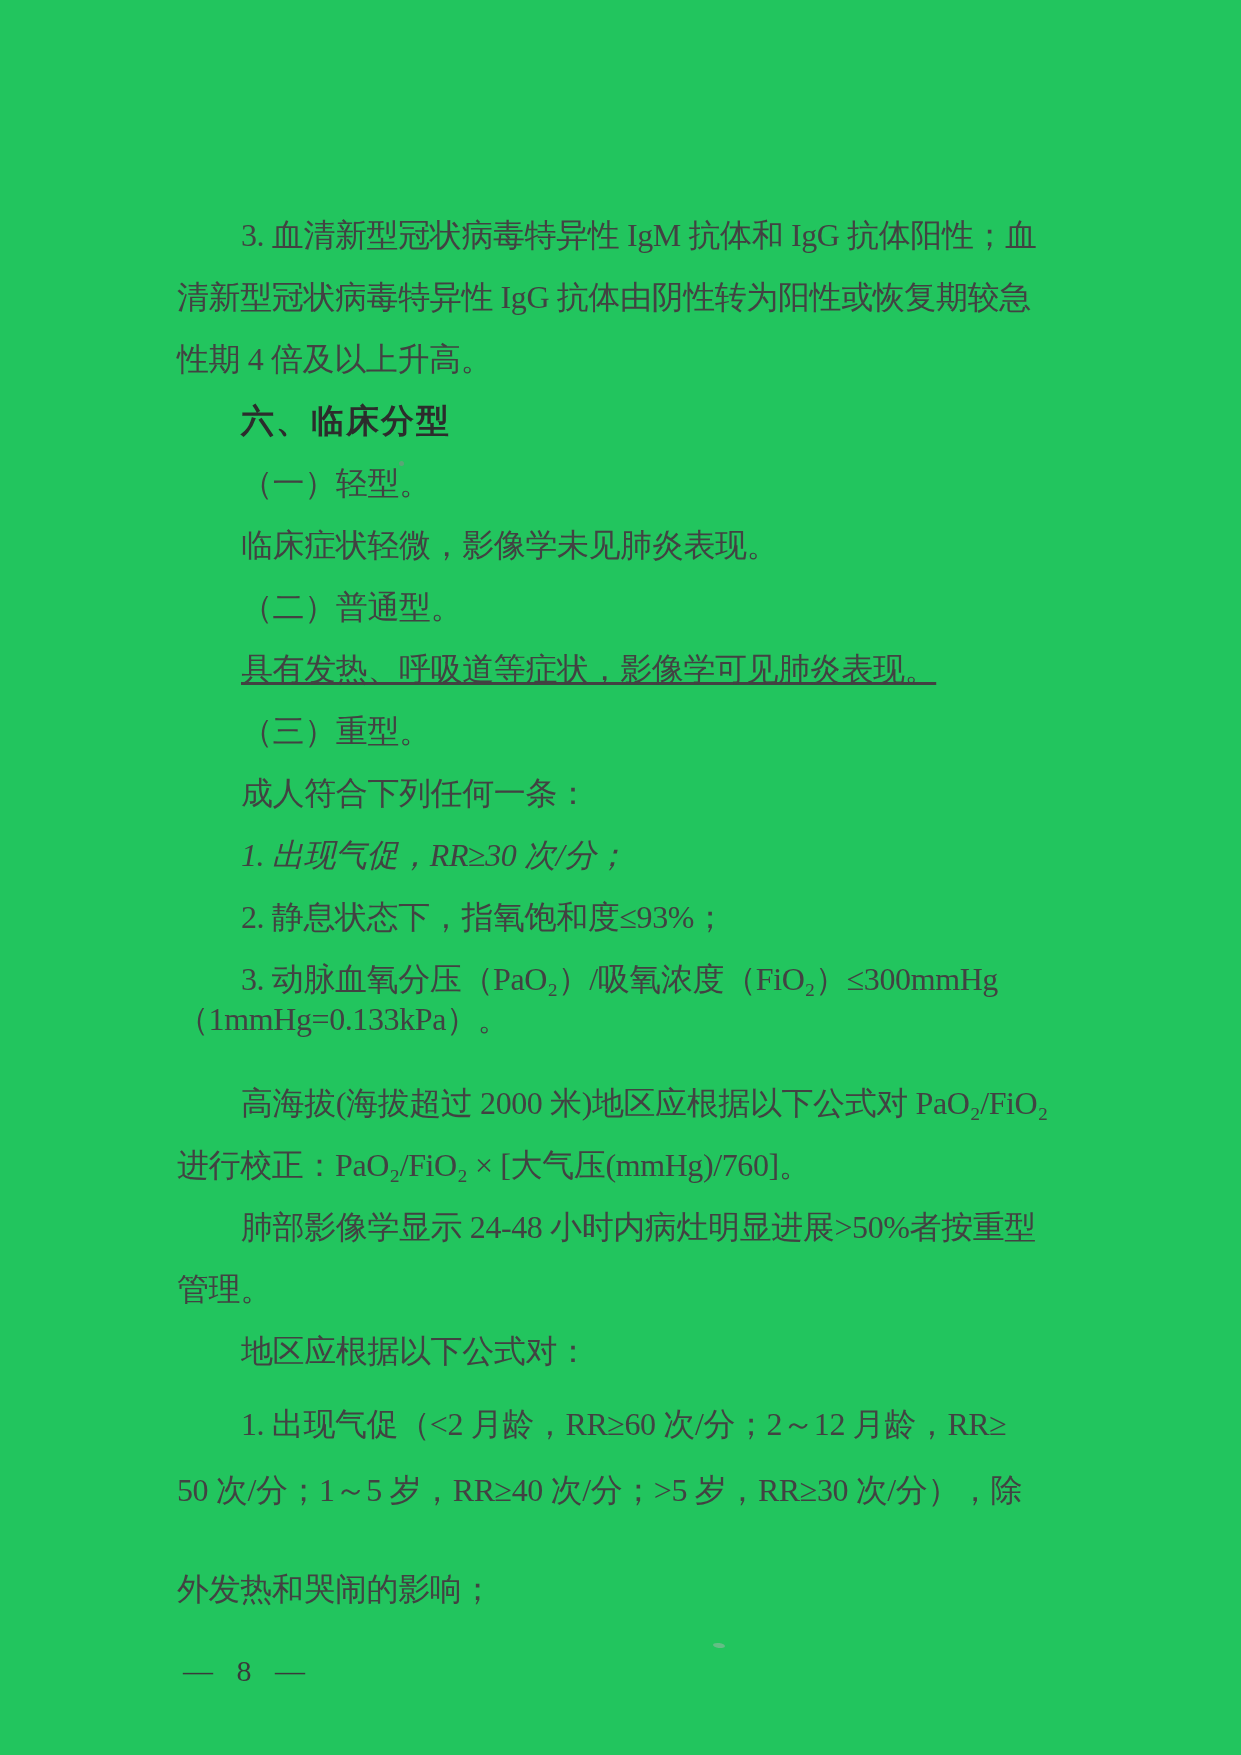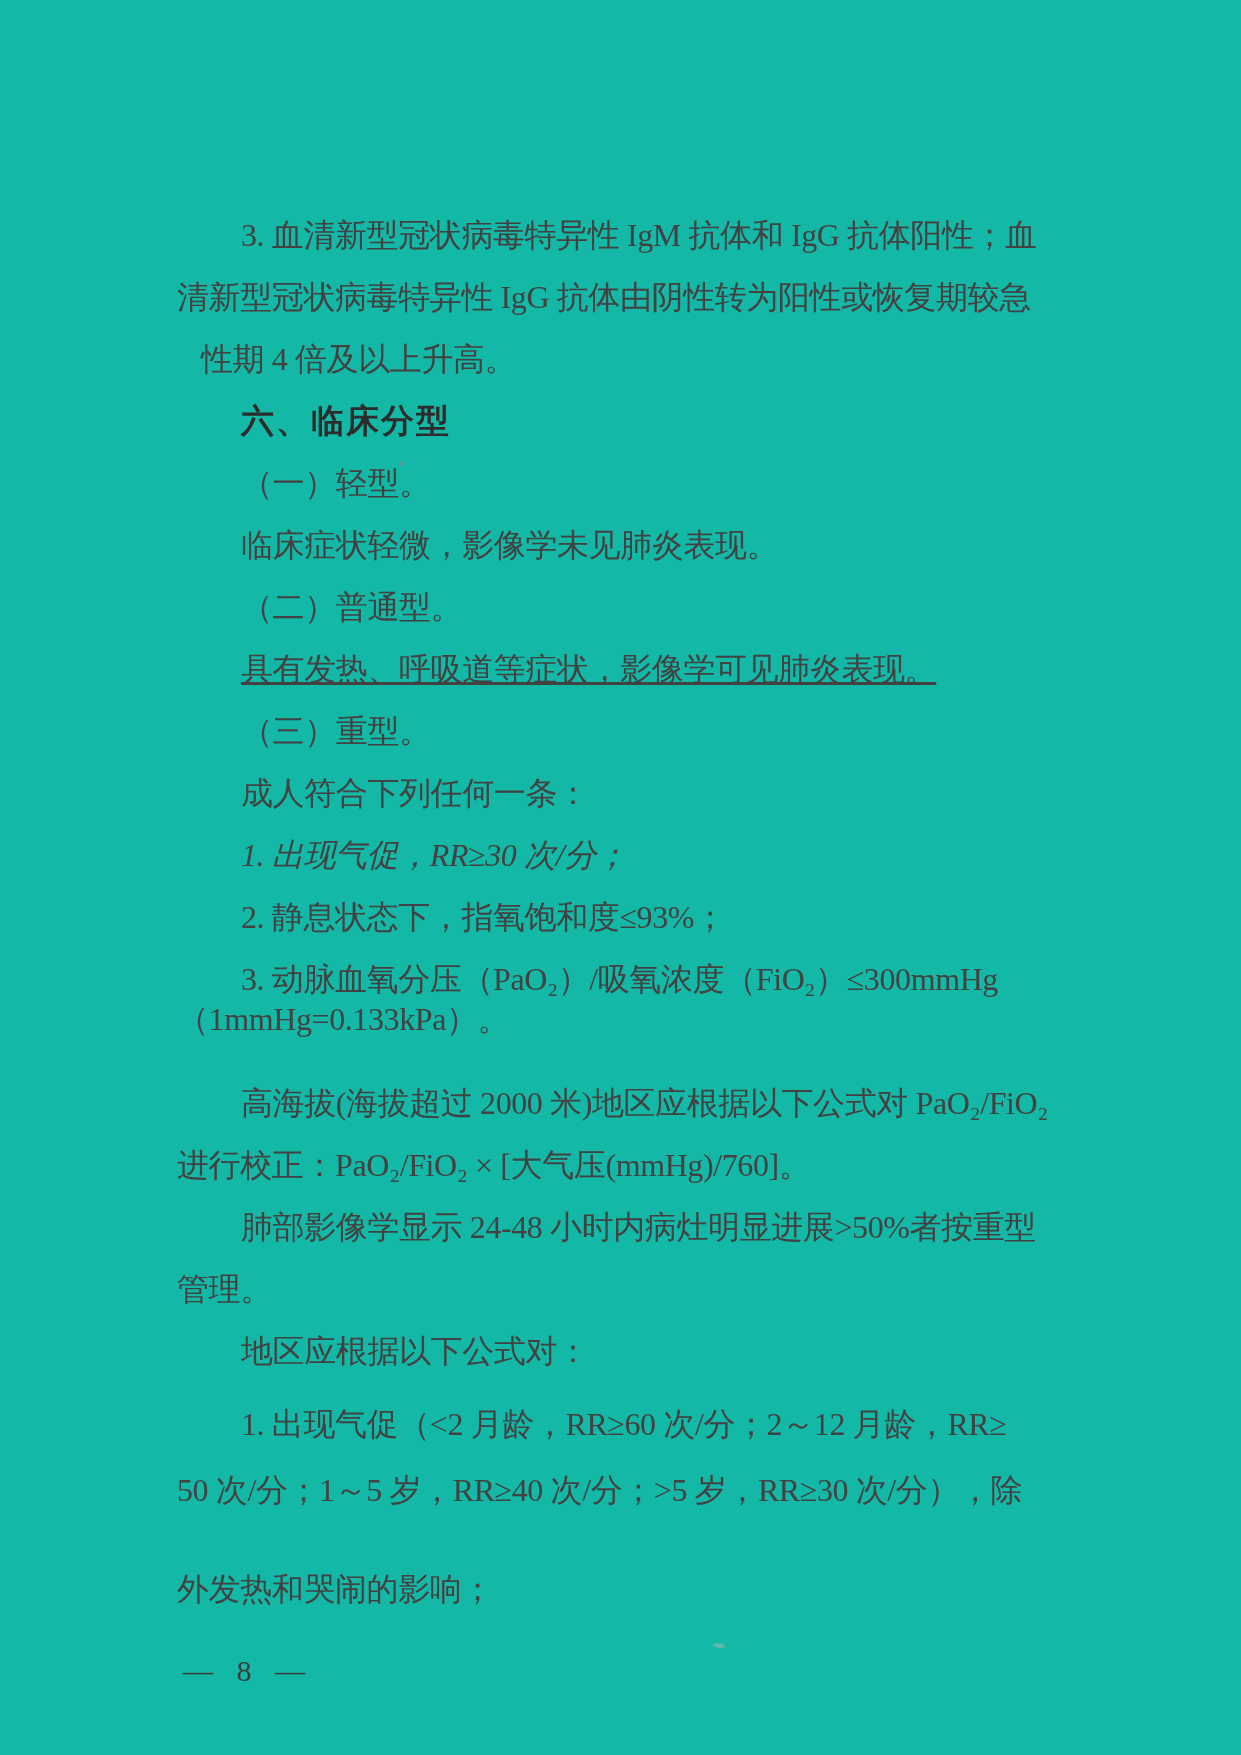--- a/index.html
+++ b/index.html
@@ -1,19 +1,19 @@
 <!DOCTYPE html>
 <html><head>
 <meta charset="utf-8">
 <style>
   html,body{margin:0;padding:0;background:#e9e9e9;}
   .page{
     position:relative;
     width:1241px;height:1755px;
-    background:#14b8a6;
+    background:#22c55e;
     overflow:hidden;
     font-family:"Liberation Serif","DejaVu Serif",serif;
     color:#424242;
   }
   .doc-line{
     position:absolute;
     left:177px;
     height:62px;
     line-height:62px;
     font-size:32px;
@@ -43,21 +43,21 @@
   .speck.s1{left:399px;top:461px;width:5px;height:5px;background:#8a8a8a;opacity:.55;}
   .speck.s2{left:713px;top:1643px;width:12px;height:5px;background:#b5b5b5;opacity:.45;transform:rotate(8deg);}
 </style>
 </head>
 <body>
 
 <div class="page">
   <div id="doc-lines">
       <div class="doc-line indent" style="top: 204px;">3. 血清新型冠状病毒特异性 IgM 抗体和 IgG 抗体阳性；血</div>
       <div class="doc-line" style="top: 266px;">清新型冠状病毒特异性 IgG 抗体由阴性转为阳性或恢复期较急</div>
-      <div class="doc-line" style="top: 328px; margin-left: 24px;">性期 4 倍及以上升高。</div>
+      <div class="doc-line" style="top: 328px;">性期 4 倍及以上升高。</div>
       <div class="doc-line indent heading" style="top: 390px;">六、临床分型</div>
       <div class="doc-line indent" style="top: 452px;">（一）轻型。</div>
       <div class="doc-line indent" style="top: 514px;">临床症状轻微，影像学未见肺炎表现。</div>
       <div class="doc-line indent" style="top: 576px;">（二）普通型。</div>
       <div class="doc-line indent" style="top: 638px; text-decoration: underline;">具有发热、呼吸道等症状，影像学可见肺炎表现。</div>
       <div class="doc-line indent" style="top: 700px;">（三）重型。</div>
       <div class="doc-line indent" style="top: 762px;">成人符合下列任何一条：</div>
       <div class="doc-line indent" style="top: 824px; font-style: italic;">1. 出现气促，RR≥30 次/分；</div>
       <div class="doc-line indent" style="top: 886px;">2. 静息状态下，指氧饱和度≤93%；</div>
       <div class="doc-line indent" style="top: 948px;">3. 动脉血氧分压（PaO₂）/吸氧浓度（FiO₂）≤300mmHg</div>

